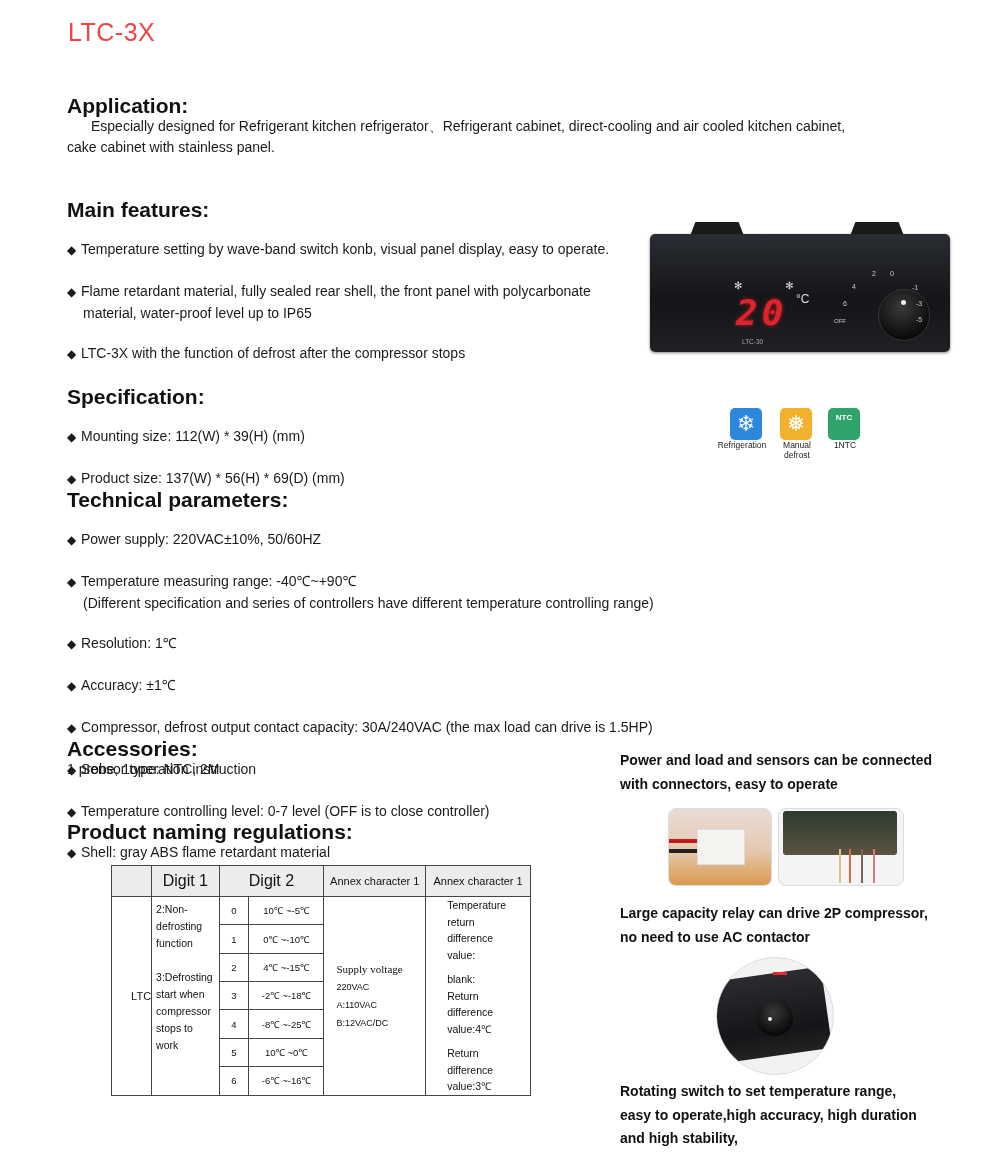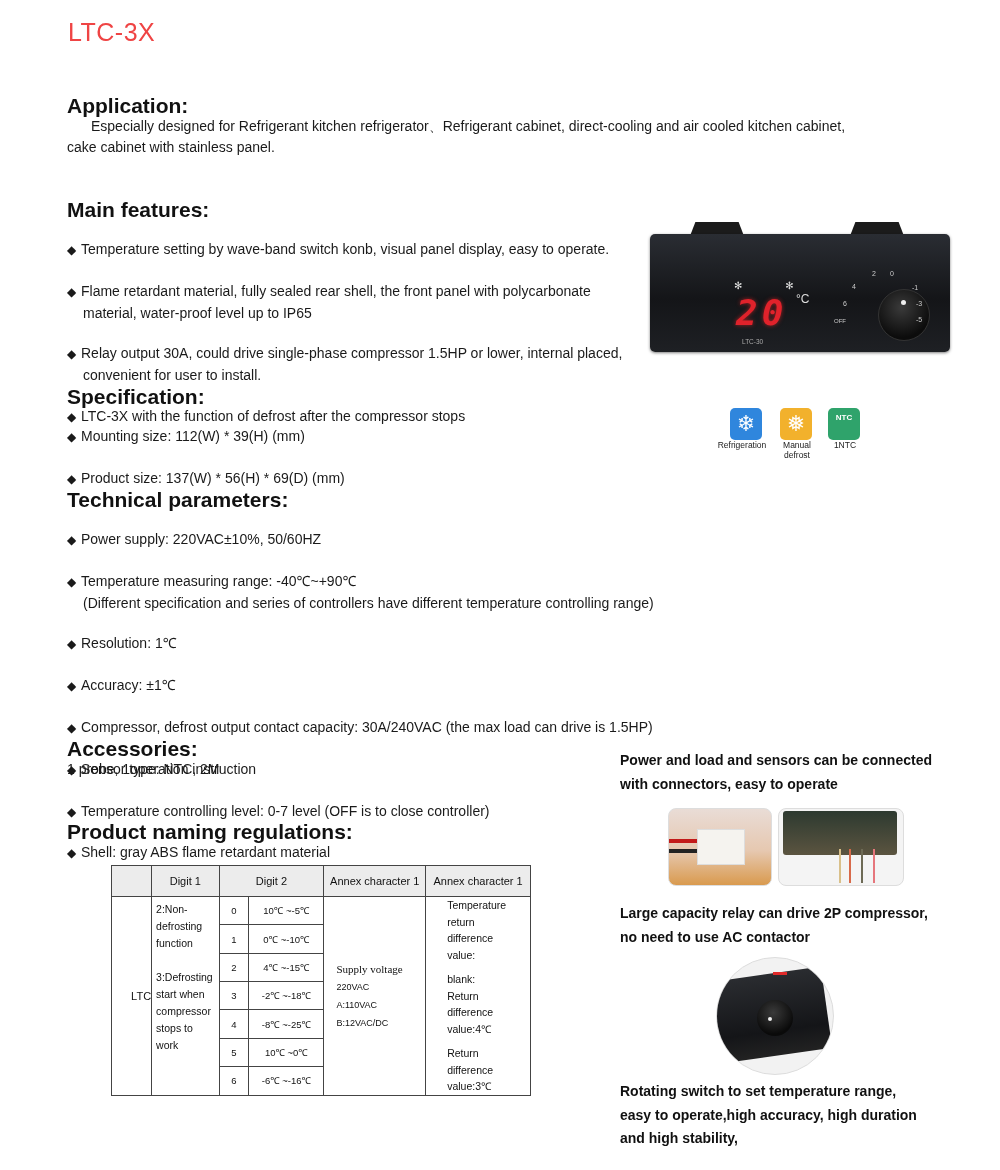--- a/index.html
+++ b/index.html
@@ -32,21 +32,21 @@
   .ctrl .knob::after { content:""; position:absolute; left:22px; top:10px; width:5px; height:5px; border-radius:50%; background:#eee; }
   .ctrl .sc { position:absolute; color:#ccc; font-size:7px; }
 
   
   .ico { width:32px; height:32px; border-radius:5px; color:#fff; display:flex; align-items:center; justify-content:center; font-size:22px; }
   .ico-lbl { font-size:8.5px; line-height:10px; text-align:center; color:#222; }
 
   
   table.nr { border-collapse:collapse; font-size:10.5px; color:#111; }
   table.nr td, table.nr th { border:1px solid #444; padding:0; }
-  table.nr th { background:#ececec; font-weight:normal; font-size:11px; height:30px; }
+  table.nr th { background:#ececec; font-weight:normal; font-size:16px; height:30px; }
   table.nr td.num { text-align:center; width:28px; height:23px; font-size:9.5px; }
   table.nr td.rng { text-align:center; width:72px; font-size:9.5px; }
 
   .rh { font-weight:bold; font-size:14px; line-height:23.5px; color:#111; }
   .photo { border-radius:8px; overflow:hidden; position:absolute; border:1px solid #ddd; }
 </style>
 </head>
 <body>
 
 <div class="abs title">LTC-3X</div>
@@ -54,21 +54,20 @@
 <div class="abs h" style="left:67px;top:94px;">Application:</div>
 <div class="abs p" style="left:67px;top:116px;width:880px;">
   <div style="padding-left:24px;">Especially designed for Refrigerant kitchen refrigerator、Refrigerant cabinet, direct-cooling and air cooled kitchen cabinet,</div>
   <div>cake cabinet with stainless panel.</div>
 </div>
 
 <div class="abs h" style="left:67px;top:198px;">Main features:</div>
 <ul class="abs bullets" style="left:67px;top:219px;width:580px;">
   <li><span class="d">◆</span><span>Temperature setting by wave-band switch konb, visual panel display, easy to operate.</span></li>
   <li><span class="d">◆</span><span>Flame retardant material, fully sealed rear shell, the front panel with polycarbonate</span><span class="cont">material, water-proof level up to IP65</span></li>
-  <li><span class="d">◆</span><span>Relay output 30A, could drive single-phase compressor 1.5HP or lower, internal placed,</span><span class="cont">convenient for user to install.</span></li>
   <li><span class="d">◆</span><span>LTC-3X with the function of defrost after the compressor stops</span></li>
 </ul>
 
 <div class="abs ctrl">
   <div class="tabs" style="left:40px;"></div>
   <div class="tabs" style="left:200px;"></div>
   <div class="body">
     <div class="stars">✻ ✻</div>
     <div class="digits">20</div>
     <div class="unit">°C</div>

